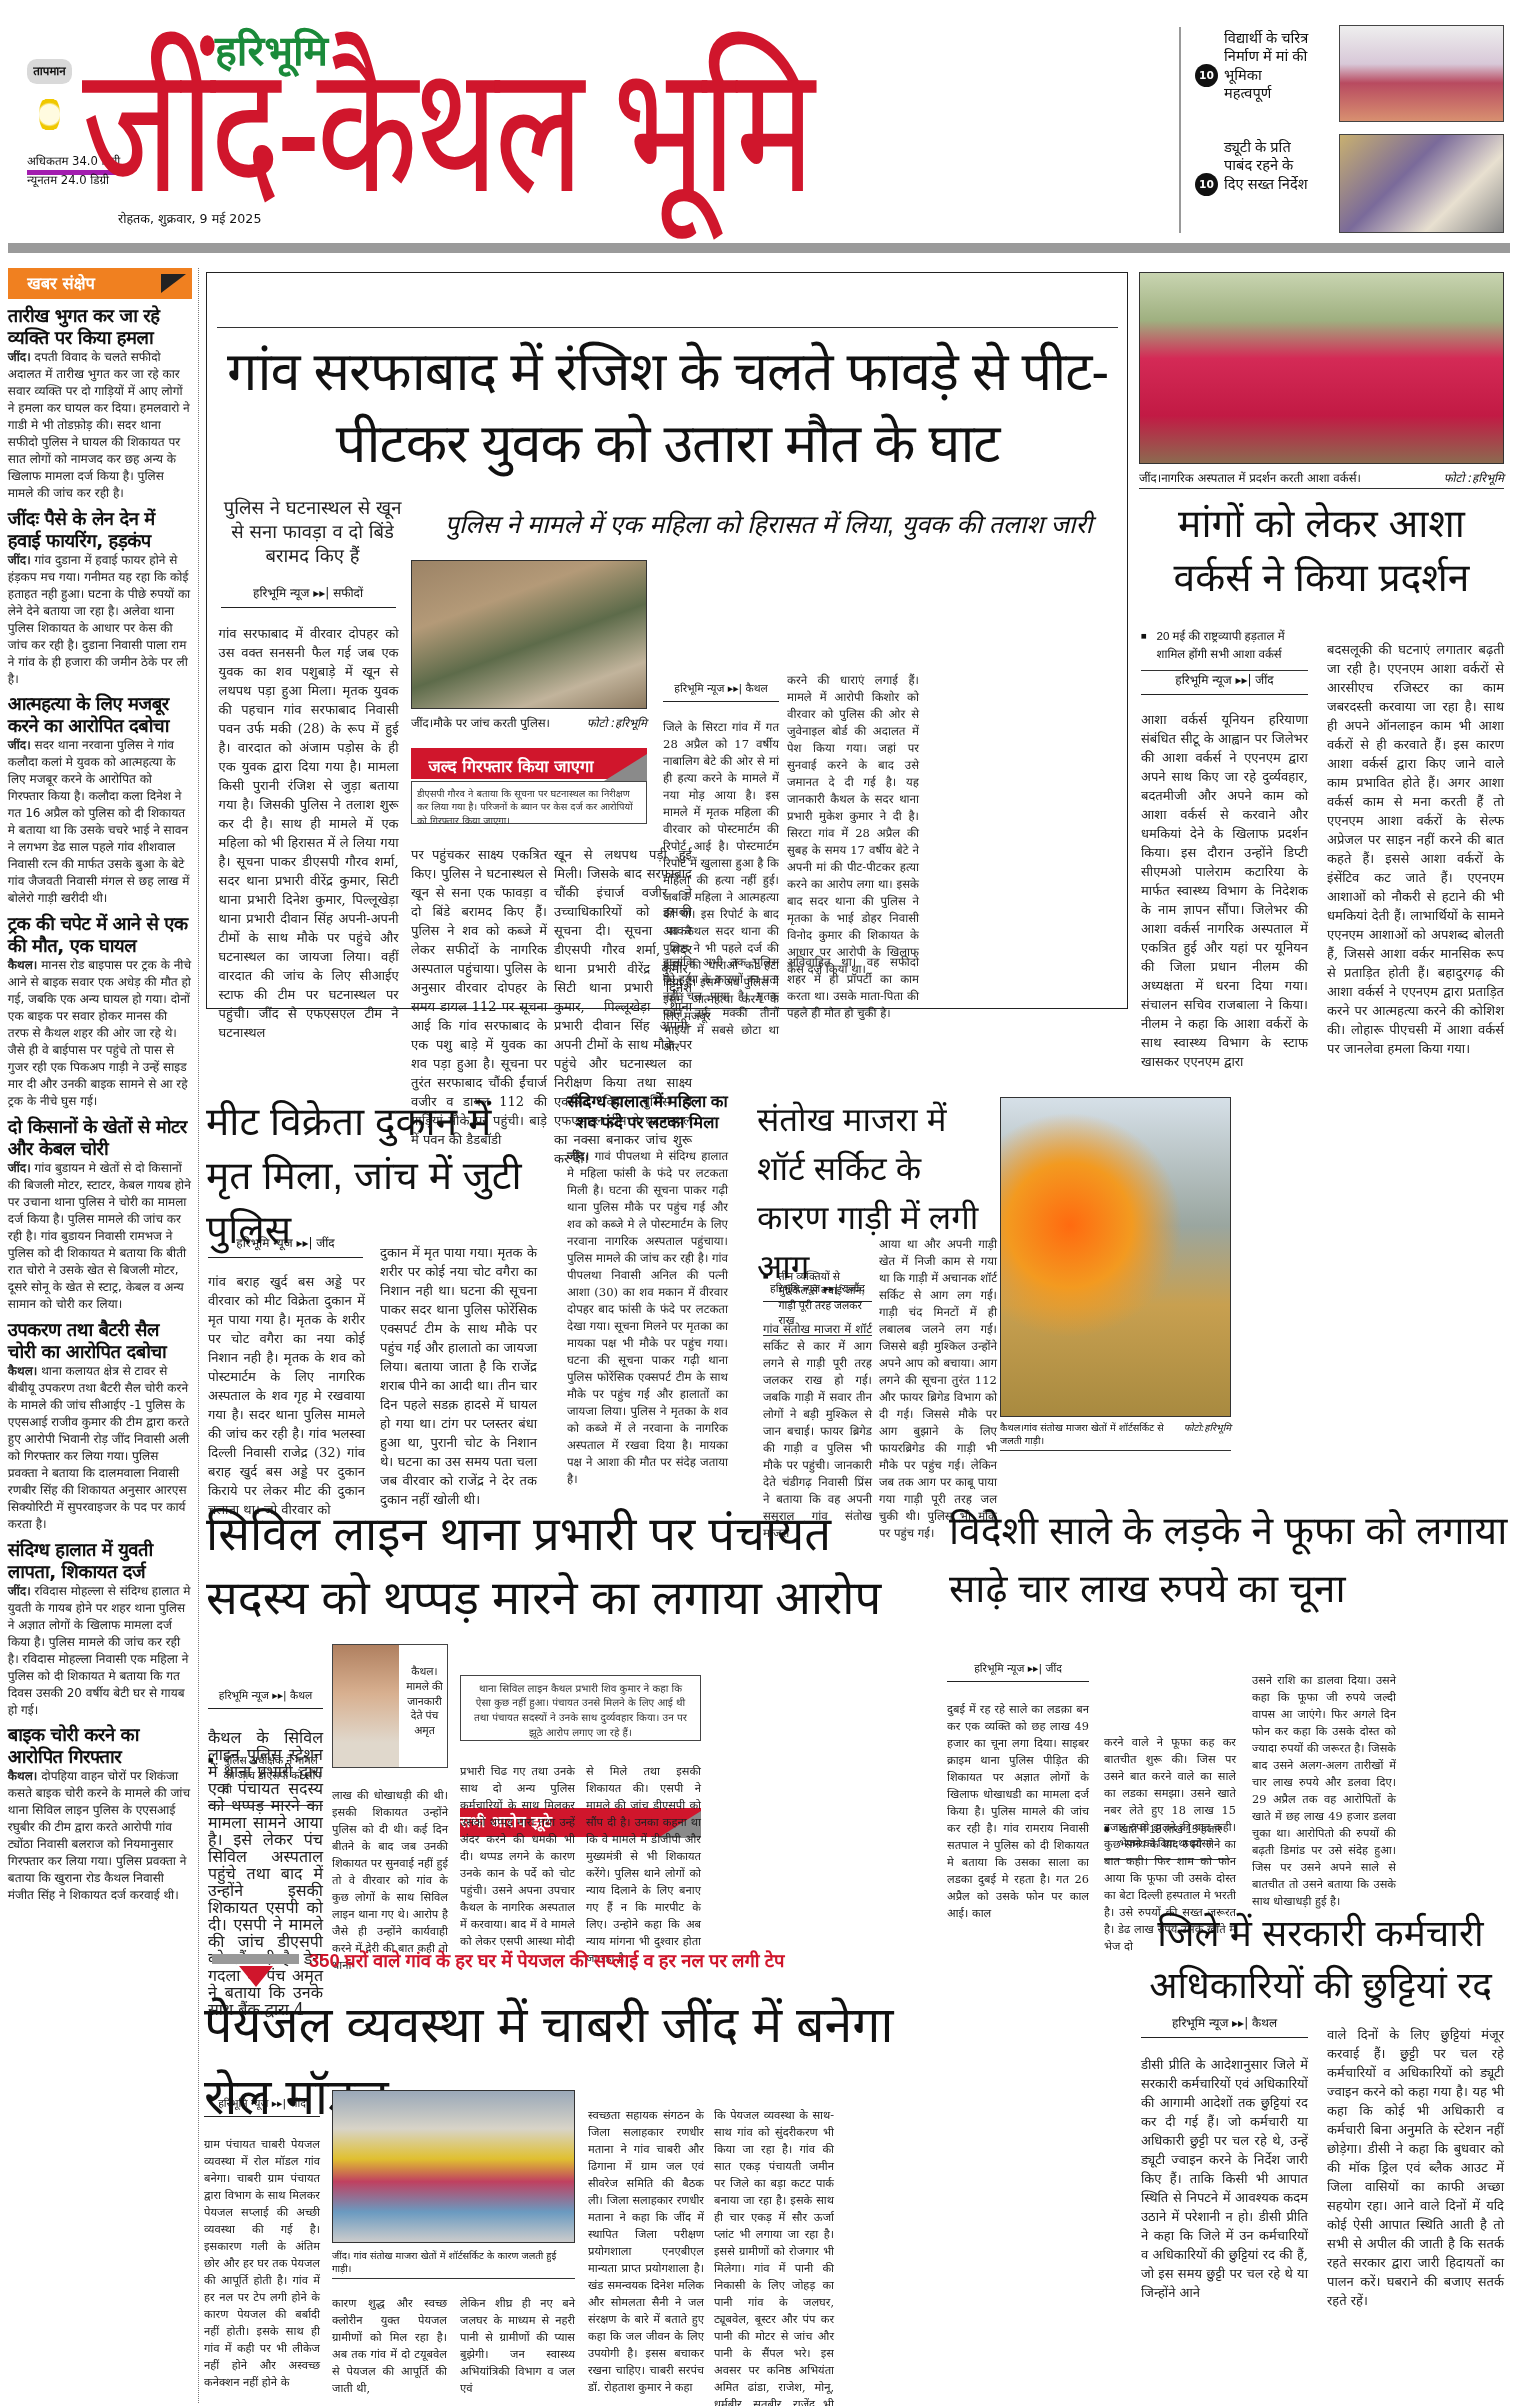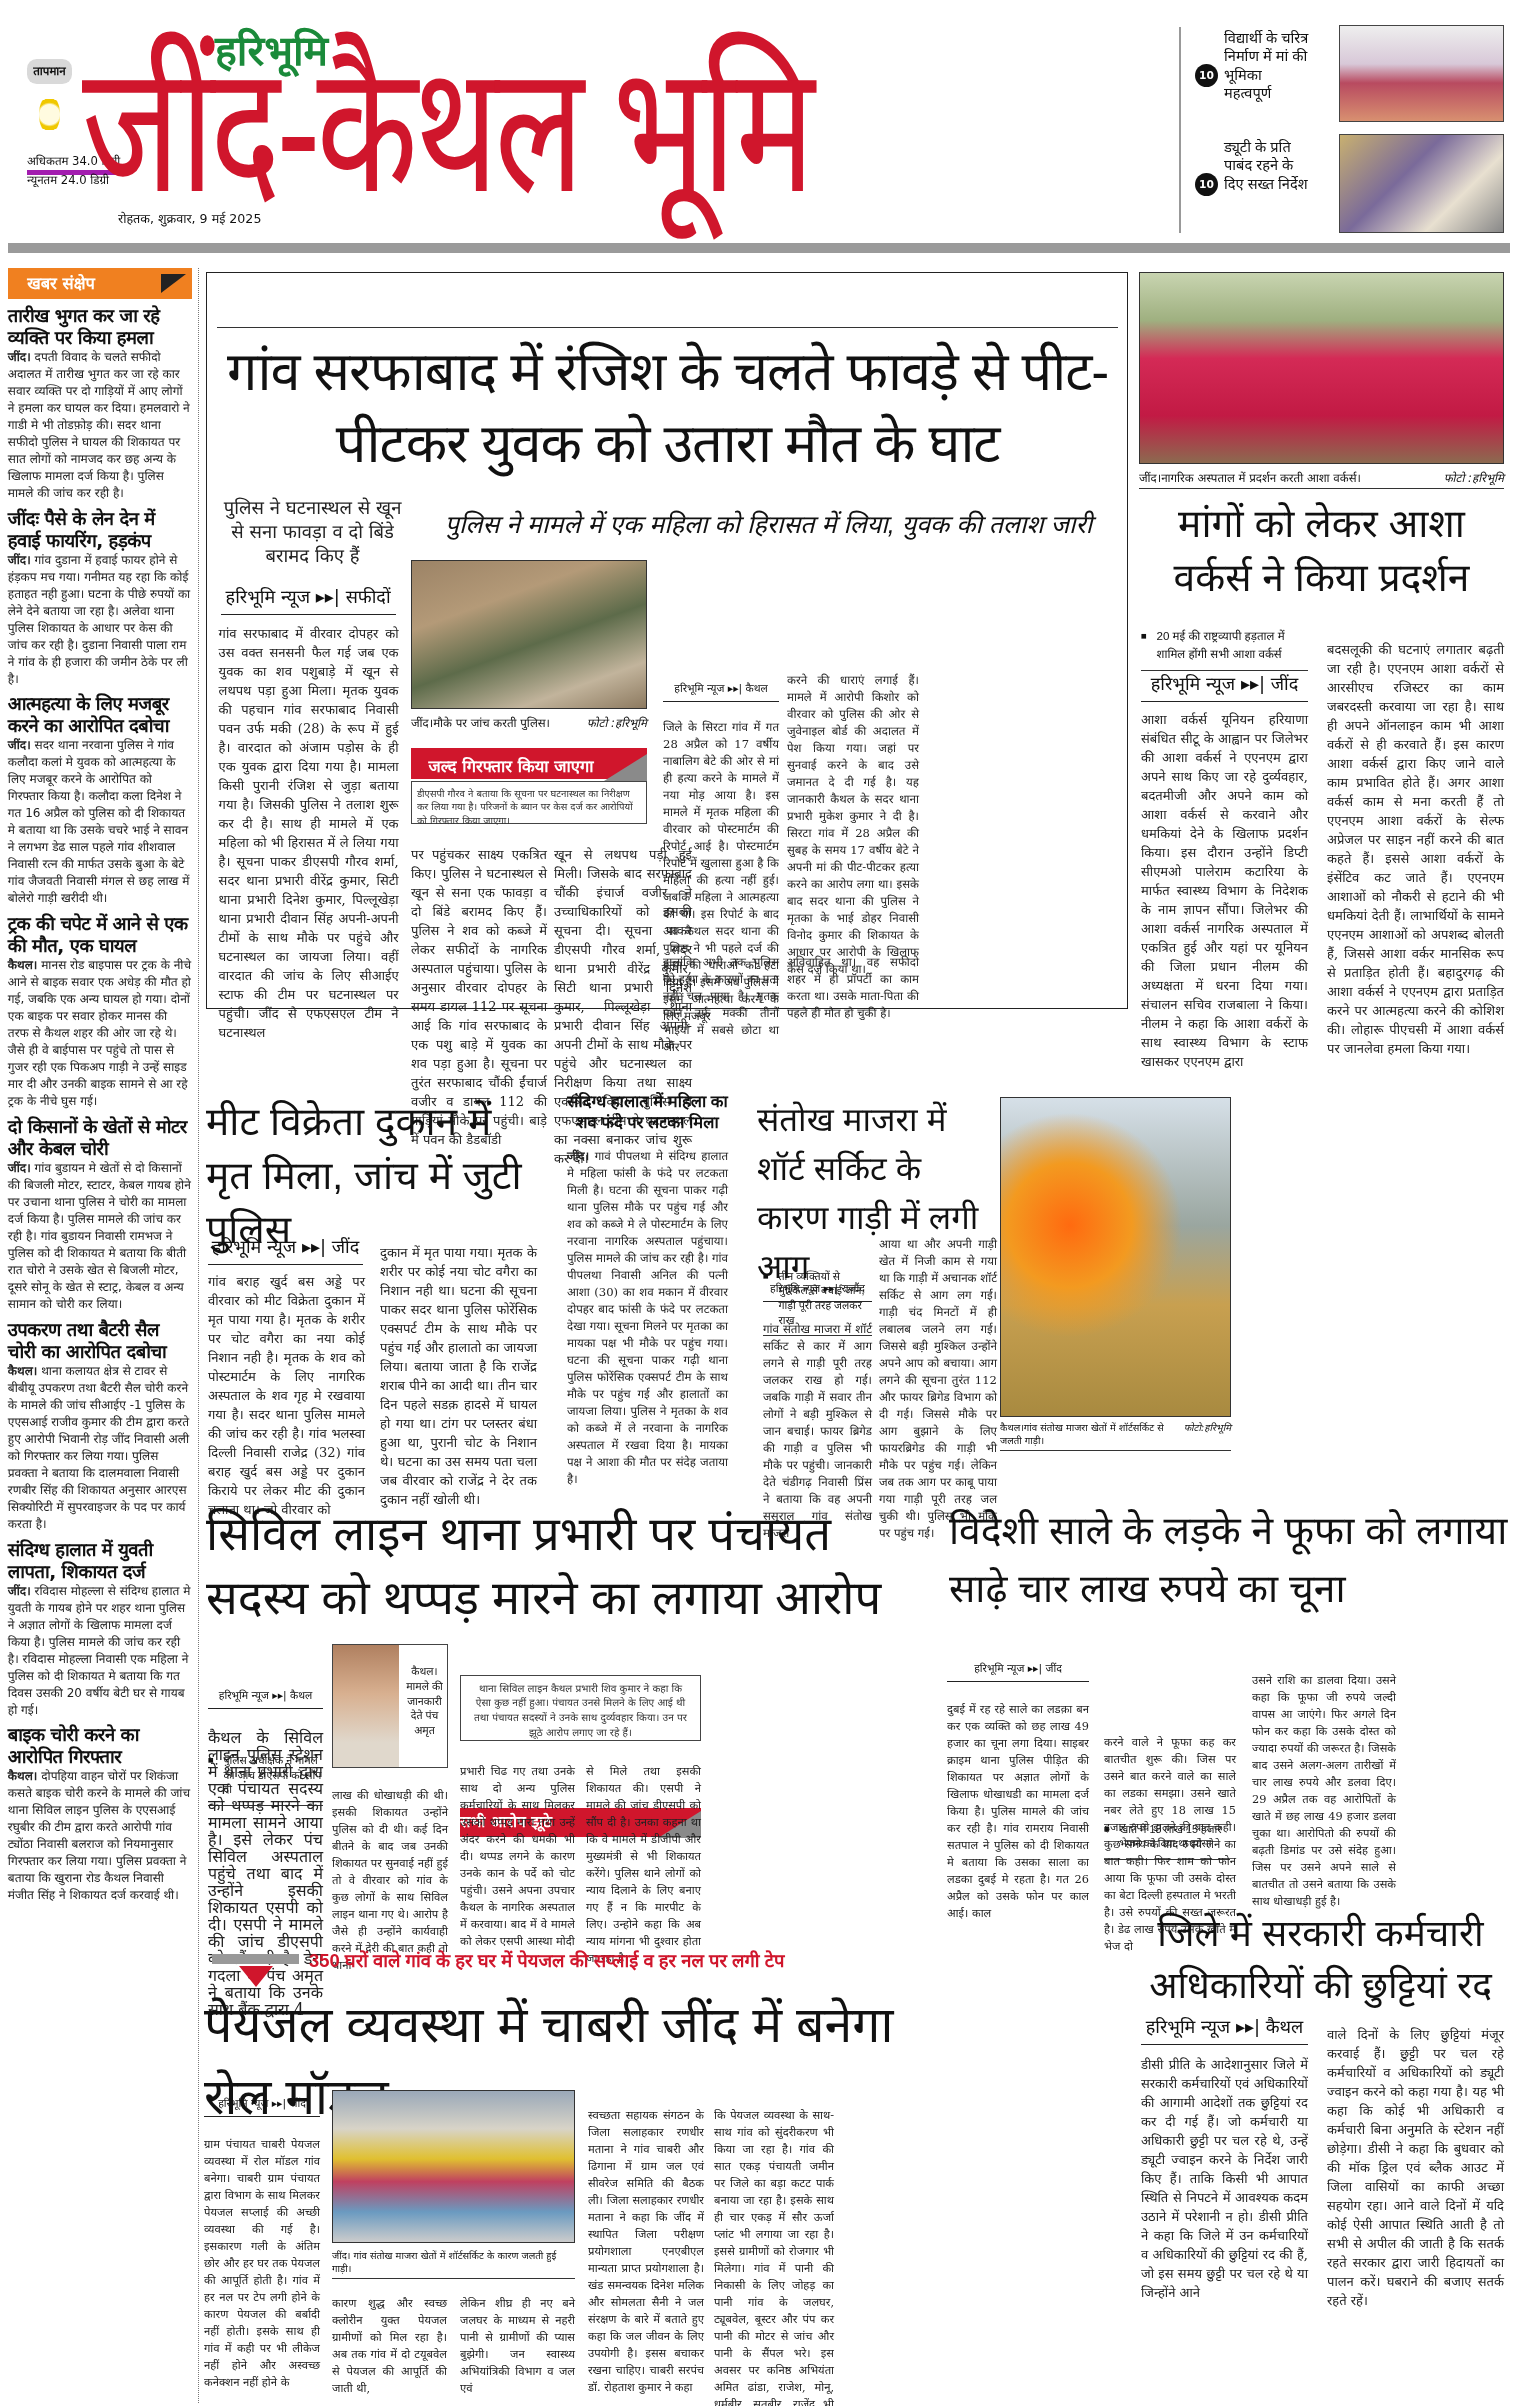--- a/index.html
+++ b/index.html
@@ -30,21 +30,21 @@
   .brief-body b { font-weight: bold; }
   #col-sep { left: 198px; top: 268px; height: 2135px; border-left: 1px dotted #777; }
 
   
   #lead-box { left: 206px; top: 272px; width: 922px; height: 737px; border: 1.9px solid #222; }
   #lead-kicker { left: 0; top: 9.7px; width: 100%; text-align: center; font-size: 30px; font-family: "Liberation Sans", sans-serif; }
   #lead-rule { left: 9.7px; top: 54px; width: 901px; border-top: 1px solid #333; }
   #lead-head { left: 9.7px; top: 62px; width: 902px; text-align: center; font-size: 54px; line-height: 72px; font-family: "Liberation Sans", sans-serif; letter-spacing: -1px; }
   #lead-intro { left: 13.6px; top: 223px; width: 184px; text-align: center; font-size: 18.4px; line-height: 24px; color: #222; }
   #lead-deck { left: 212px; top: 233px; width: 699px; text-align: center; font-size: 25px; font-style: italic; font-family: "Liberation Sans", sans-serif; }
-  .byline { font-size: 18px; text-align: center; border-bottom: 1.5px solid #222; padding-bottom: 5.8px; }
+  .byline { font-size: 12px; text-align: center; border-bottom: 1.5px solid #222; padding-bottom: 5.8px; }
   .body-col { font-size: 13px; line-height: 19px; text-align: justify; color: #222; font-family: "DejaVu Serif", serif; margin-top: 11px; }
   .photo { background: linear-gradient(135deg, #7d6c58, #a89379 35%, #6a7a5c 70%, #bca98d); border: 1px solid #333; }
   .caption { font-size: 11.6px; display: flex; justify-content: space-between; }
   .caption i { font-style: italic; }
   .red-banner { background: #d0162c; color: #fff; font-weight: bold; position: relative; }
   .red-banner::after { content: ""; position: absolute; right: 0; bottom: -1.9px; width: 0; height: 0; border-left: 43px solid transparent; border-bottom: 27px solid #8a8a8a; }
   .callout-box { border: 1px solid #444; font-size: 11.6px; line-height: 16.5px; color: #333; padding: 5.8px 9.7px; text-align: center; }
 
   .headline { font-family: "Liberation Sans", sans-serif; color: #111; line-height: 1.15; }
   .bullet-deck { font-size: 12.6px; line-height: 17.5px; padding-left: 15.5px; position: relative; border-bottom: 1.5px solid #333; padding-bottom: 7.8px; }

